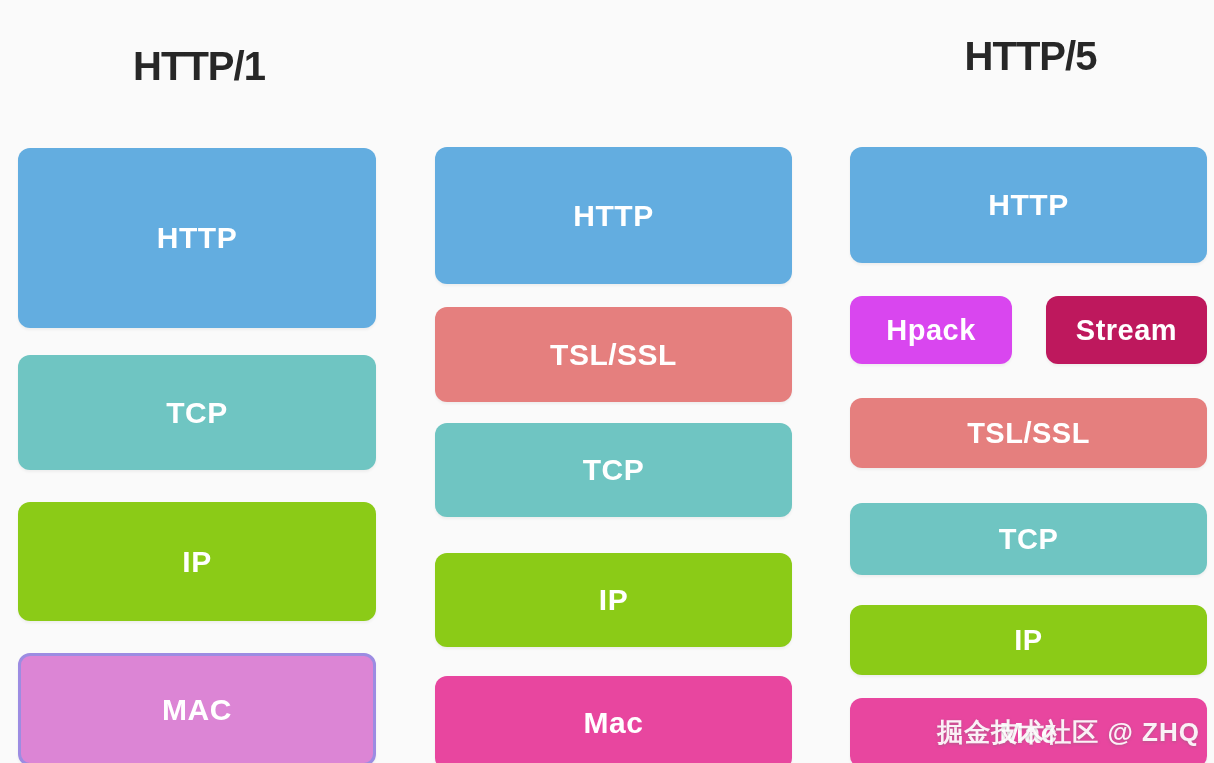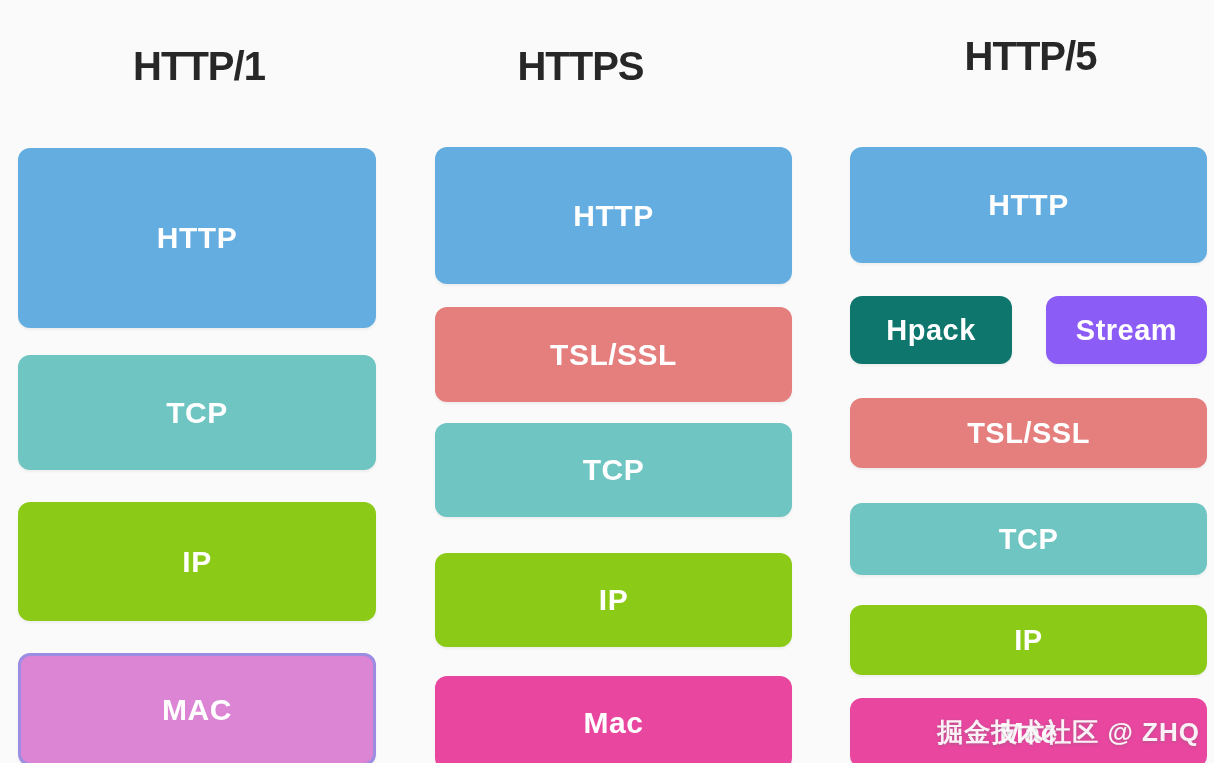--- a/index.html
+++ b/index.html
@@ -70,33 +70,32 @@
 
   <div class="column" style="left:8px; width:362px;">
     <div class="col-title" style="top: 34px; color: rgb(39, 39, 39);">HTTP/1</div>
     <div class="box" style="top: 138px; height: 180px; background-color: rgb(99, 173, 224); color: rgb(255, 255, 255);">HTTP</div>
     <div class="box" style="top: 345px; height: 115px; background-color: rgb(111, 197, 194); color: rgb(255, 255, 255);">TCP</div>
     <div class="box" style="top: 492px; height: 119px; background-color: rgb(139, 203, 23); color: rgb(255, 255, 255);">IP</div>
     <div class="box bordered" style="top: 643px; height: 113px; background-color: rgb(220, 133, 213); border-color: rgb(156, 140, 226); color: rgb(255, 255, 255);">MAC</div>
   </div>
 
   <div class="column" style="left:425px; width:361px;">
-    <div class="col-title nudge-left" style="top: 34px; color: rgb(39, 39, 39);">HTTPS</div>
     <div class="box" style="top: 137px; height: 137px; background-color: rgb(99, 173, 224); color: rgb(255, 255, 255);">HTTP</div>
     <div class="box" style="top: 297px; height: 95px; background-color: rgb(229, 127, 126); color: rgb(255, 255, 255);">TSL/SSL</div>
     <div class="box" style="top: 413px; height: 94px; background-color: rgb(111, 197, 194); color: rgb(255, 255, 255);">TCP</div>
     <div class="box" style="top: 543px; height: 94px; background-color: rgb(139, 203, 23); color: rgb(255, 255, 255);">IP</div>
     <div class="box" style="top: 666px; height: 94px; background-color: rgb(232, 70, 159); color: rgb(255, 255, 255);">Mac</div>
   </div>
 
   <div class="column" style="left:840px; width:361px;">
     <div class="col-title" style="top: 24px; color: rgb(39, 39, 39);">HTTP/5</div>
     <div class="box" style="top: 137px; height: 116px; background-color: rgb(99, 173, 224); color: rgb(255, 255, 255);">HTTP</div>
-    <div class="box small" style="top: 286px; height: 68px; left: 0px; right: auto; width: 162px; background-color: #0f766e; color: rgb(255, 255, 255);">Hpack</div>
-    <div class="box small" style="top: 286px; height: 68px; left: auto; right: 0px; width: 161px; background-color: #8b5cf6; color: rgb(255, 255, 255);">Stream</div>
+    <div class="box small" style="top: 286px; height: 68px; left: 0px; right: auto; width: 162px; background-color: #d946ef; color: rgb(255, 255, 255);">Hpack</div>
+    <div class="box small" style="top: 286px; height: 68px; left: auto; right: 0px; width: 161px; background-color: #be185d; color: rgb(255, 255, 255);">Stream</div>
     <div class="box small" style="top: 388px; height: 70px; background-color: rgb(229, 127, 126); color: rgb(255, 255, 255);">TSL/SSL</div>
     <div class="box small" style="top: 493px; height: 72px; background-color: rgb(111, 197, 194); color: rgb(255, 255, 255);">TCP</div>
     <div class="box small" style="top: 595px; height: 70px; background-color: rgb(139, 203, 23); color: rgb(255, 255, 255);">IP</div>
     <div class="box small" style="top: 688px; height: 70px; background-color: rgb(232, 70, 159); color: rgb(255, 255, 255);">Mac</div>
   </div>
 
   <div class="watermark">掘金技术社区 @ ZHQ</div>
 
 </div>
 

